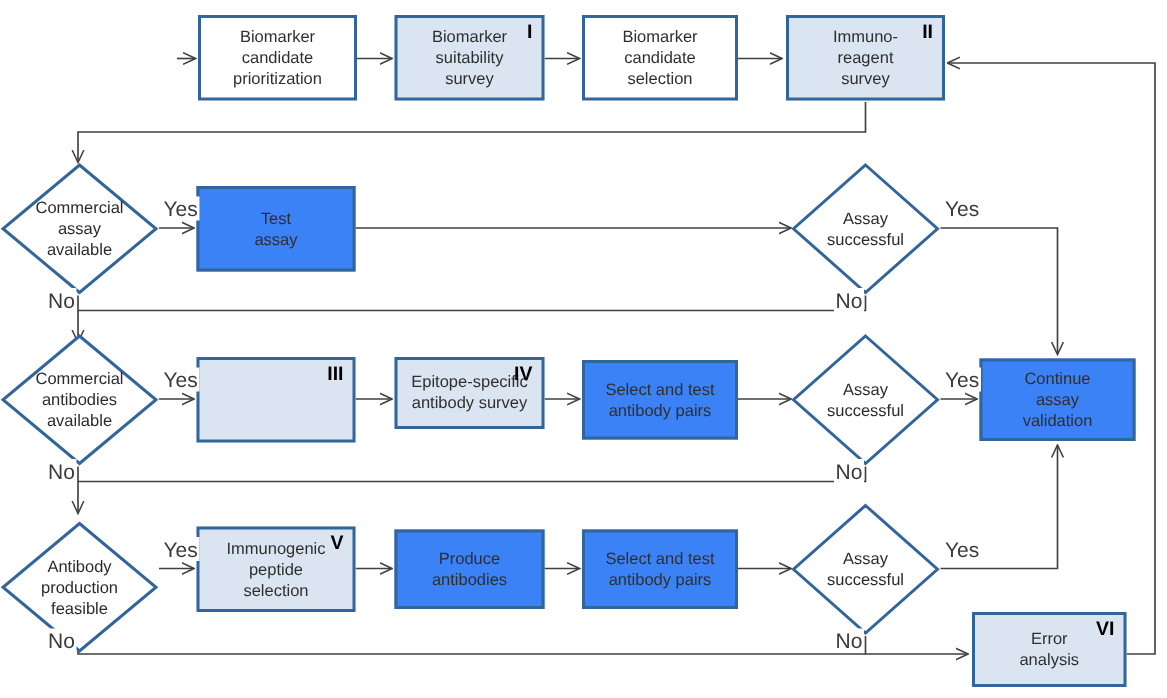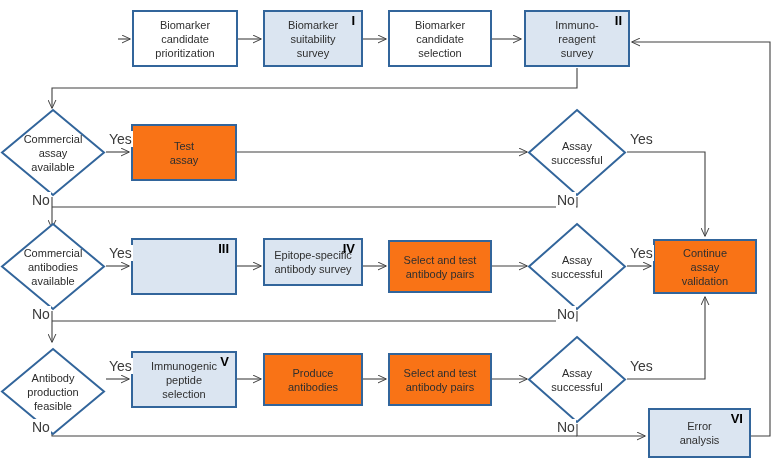--- a/index.html
+++ b/index.html
@@ -20,21 +20,21 @@
     font-size:11px;
     line-height:14px;
     color:#2f2f2f;
   }
   .node .label{display:block;padding:0 4px;}
 
   .rect{
     border:2px solid #32659b;
   }
   .fill-blue{background:#dbe5f1;}
-  .fill-gray{background:#f97316;}
+  .fill-gray{background:#3b82f6;}
   .fill-white{background:#ffffff;}
 
   .roman{
     position:absolute;
     font-weight:bold;
     font-size:13px;
     color:#000000;
     right:6px;top:2px;
     letter-spacing:0px;
   }

